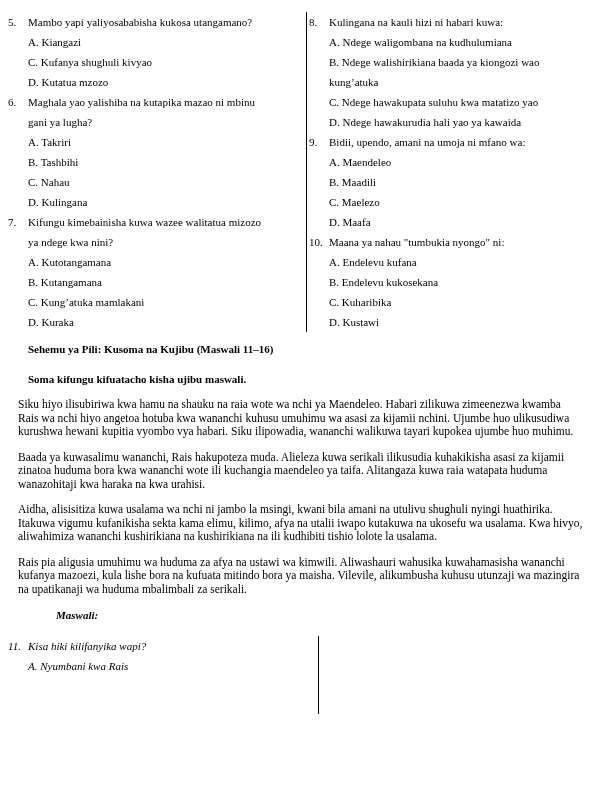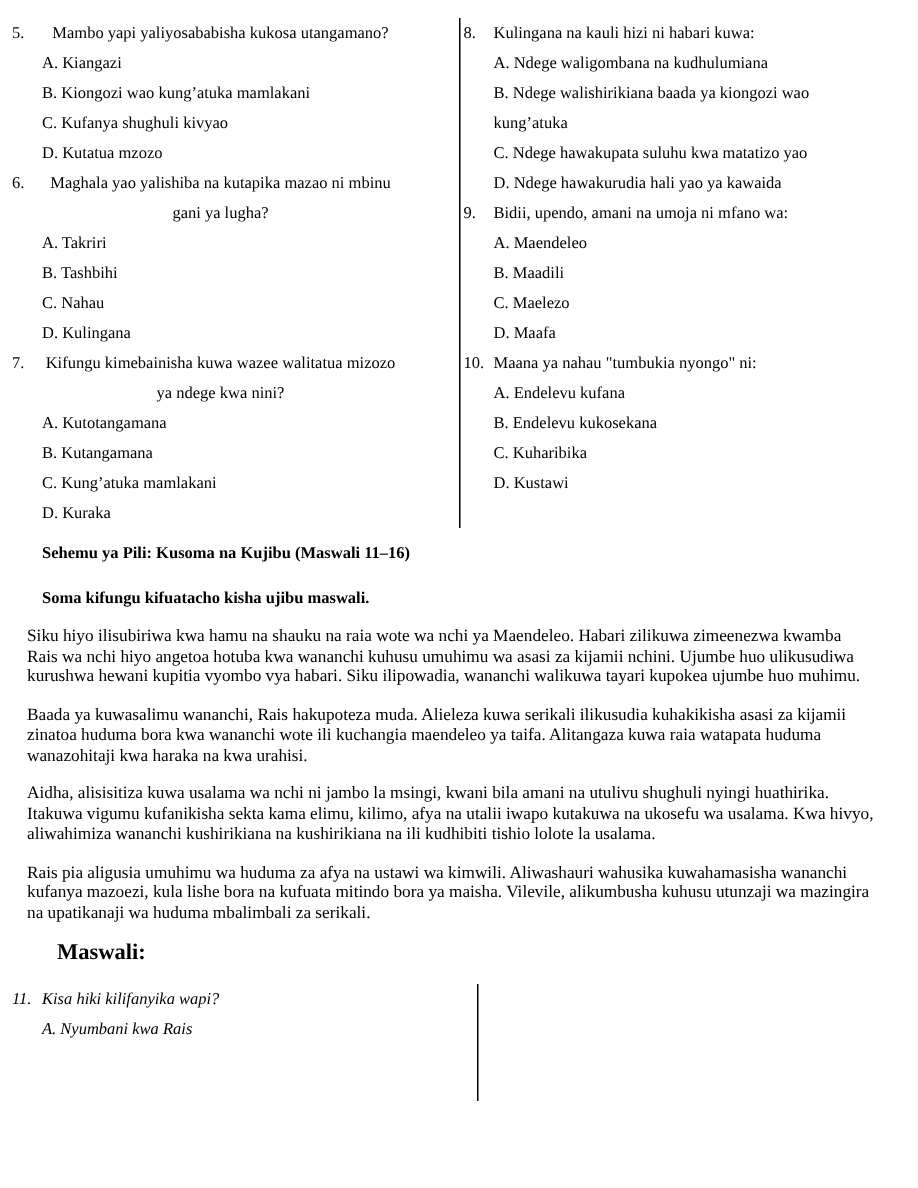--- a/index.html
+++ b/index.html
@@ -19,50 +19,49 @@
 
   
   .qsection { display: flex; font-size: 11px; }
   .col-left  { width: 298px; flex-shrink: 0; }
   .vdivider  { width: 1px; background: #000; flex-shrink: 0; }
   .col-right { flex: 1; padding-left: 2px; }
 
   .question { position: relative; padding-left: 20px; line-height: 20px; }
   .q-num  { position: absolute; left: 0; top: 0; line-height: 20px; }
   .q-text { display: block; }
-  .col-left  .q-text { max-width: 238px; text-align: center; }
+  .col-left  .q-text { max-width: 238px; }
   .col-right .q-text, .col-right .option { max-width: 240px; }
   .option { line-height: 20px; }
 
   
   .section-title { font-weight: bold; font-size: 11px; line-height: 14px; margin: 10px 0 0 20px; }
   .instruction   { font-weight: bold; font-size: 11px; line-height: 14px; margin: 16px 0 0 20px; }
   .passage { font-size: 11.5px; line-height: 13.5px; margin: 12px 20px 0 10px; }
   .passage p { margin: 0 0 12px 0; }
-  .maswali-label { font-weight: bold; font-size: 15px; line-height: 14px; margin: 12px 0 0 30px; }
+  .maswali-label { font-weight: bold; font-size: 11px; line-height: 14px; margin: 12px 0 0 48px; font-style: italic; }
 
   
   .bottom-section { display: flex; font-size: 11px; margin-top: 14px; min-height: 78px; font-style: italic; }
   .bottom-left { width: 310px; flex-shrink: 0; }
   .bottom-right { flex: 1; }
 </style>
 </head>
 <body>
 
 <div class="page">
 
   <div class="qsection">
 
     <div class="col-left">
 
       <div class="question">
         <span class="q-num">5.</span>
         <div class="q-text">Mambo yapi yaliyosababisha kukosa utangamano?</div>
         <div class="option">A. Kiangazi</div>
-        <div class="option">B. Kiongozi wao kung’atuka mamlakani</div>
         <div class="option">C. Kufanya shughuli kivyao</div>
         <div class="option">D. Kutatua mzozo</div>
       </div>
 
       <div class="question">
         <span class="q-num">6.</span>
         <div class="q-text">Maghala yao yalishiba na kutapika mazao ni mbinu gani ya lugha?</div>
         <div class="option">A. Takriri</div>
         <div class="option">B. Tashbihi</div>
         <div class="option">C. Nahau</div>

